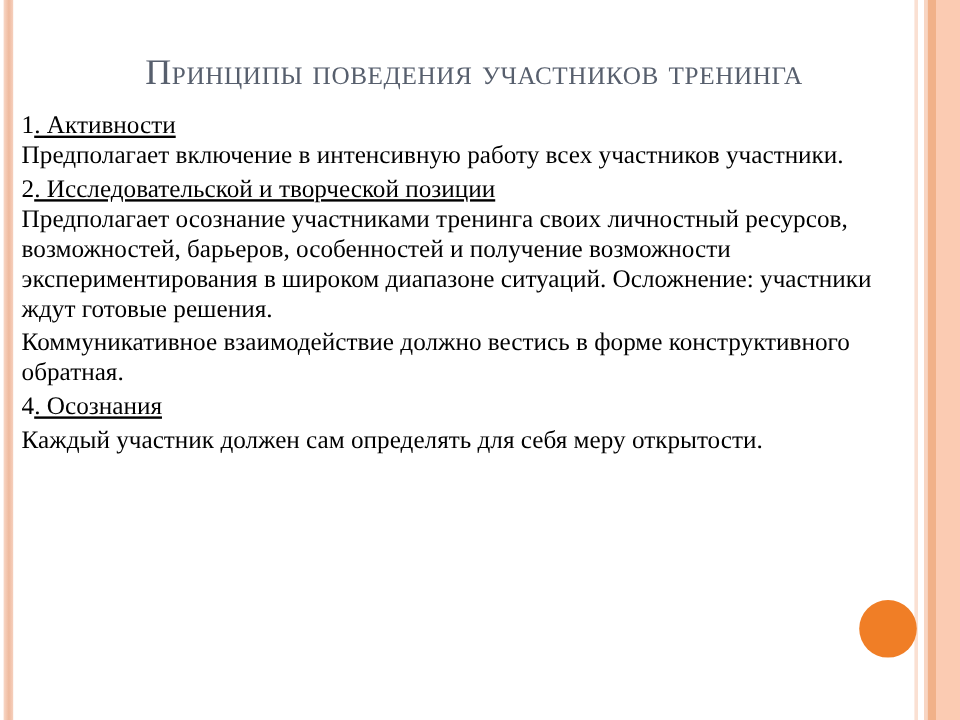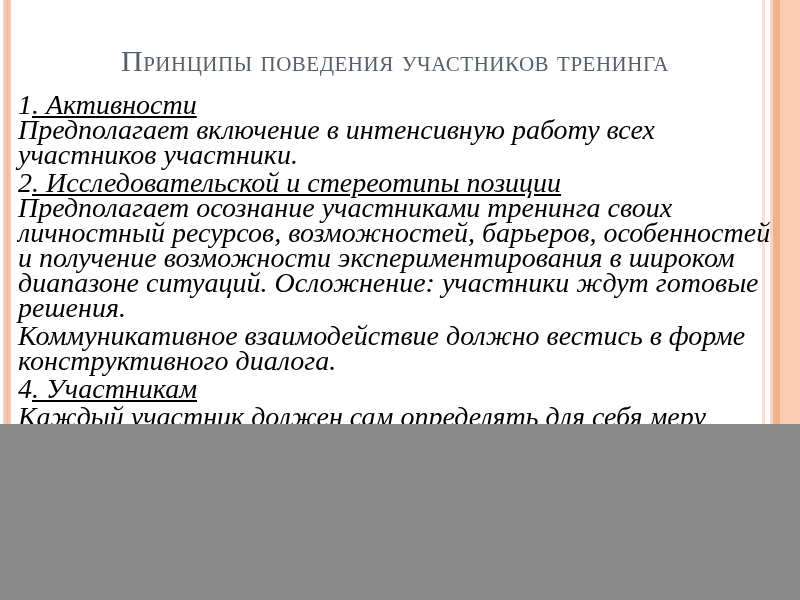--- a/index.html
+++ b/index.html
@@ -3,21 +3,21 @@
 <meta charset="utf-8">
 <style>
   html, body {
     margin: 0;
     padding: 0;
     background: #888;
   }
   .slide {
     position: relative;
     width: 800px;
-    height: 424px;
+    height: 600px;
     background: #FFFFFF;
     overflow: hidden;
     font-family: "Liberation Serif", "DejaVu Serif", serif;
   }
 
   
   .left-stripe {
     position: absolute;
     left: 3px; top: 0;
     width: 8px; height: 600px;
@@ -49,25 +49,24 @@
     color: #575F6D;
     z-index: 2;
   }
 
   
   .content {
     position: absolute;
     left: 18px;
     top: 92px;
     width: 757px;
-    font-size: 28px;
+    font-size: 21px;
     line-height: 25px;
     color: #000000;
     z-index: 2;
-    font-style: italic;
   }
   .item { margin: 0 0 3px 0; }
   .item p { margin: 0; }
   .hd .lbl { text-decoration: underline; }
 </style>
 </head>
 <body>
 
 <div class="slide">
 
@@ -81,30 +80,30 @@
   <div class="title">Принципы поведения участников тренинга</div>
 
   <div class="content">
 
     <div class="item">
       <p class="hd"><span class="num">1</span><span class="lbl">. Активности</span></p>
       <p class="bd">Предполагает включение в интенсивную работу всех участников участники.</p>
     </div>
 
     <div class="item">
-      <p class="hd"><span class="num">2</span><span class="lbl">. Исследовательской и стереотипы позиции</span></p>
+      <p class="hd"><span class="num">2</span><span class="lbl">. Исследовательской и творческой позиции</span></p>
       <p class="bd">Предполагает осознание участниками тренинга своих личностный ресурсов, возможностей, барьеров, особенностей и получение возможности экспериментирования в широком диапазоне ситуаций. Осложнение: участники ждут готовые решения.</p>
     </div>
 
     <div class="item">
-      <p class="bd">Коммуникативное взаимодействие должно вестись в форме конструктивного диалога.</p>
+      <p class="bd">Коммуникативное взаимодействие должно вестись в форме конструктивного обратная.</p>
     </div>
 
     <div class="item">
-      <p class="hd"><span class="num">4</span><span class="lbl">. Участникам</span></p>
+      <p class="hd"><span class="num">4</span><span class="lbl">. Осознания</span></p>
     </div>
 
     <div class="item">
       <p class="bd">Каждый участник должен сам определять для себя меру открытости.</p>
     </div>
 
 
   </div>
 </div>
 

